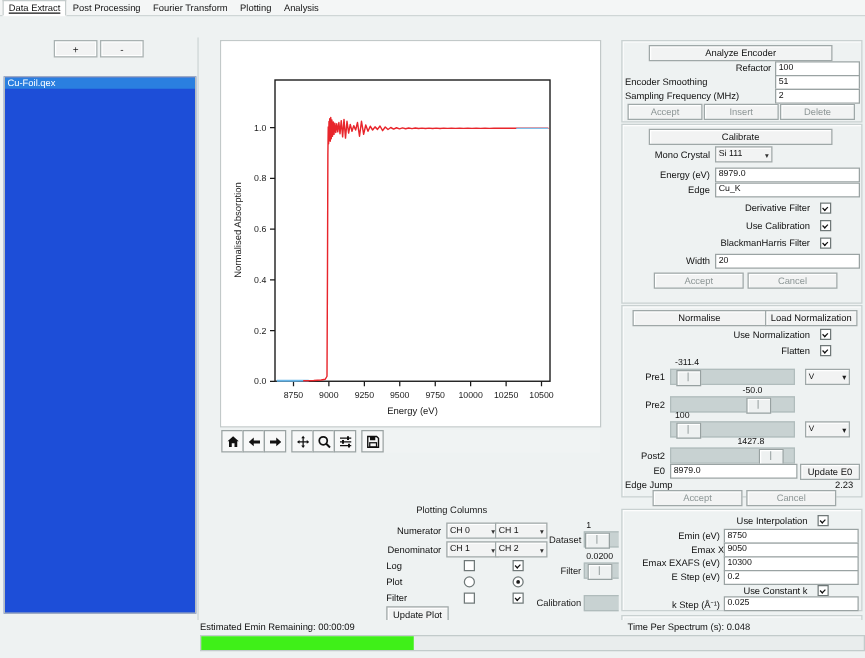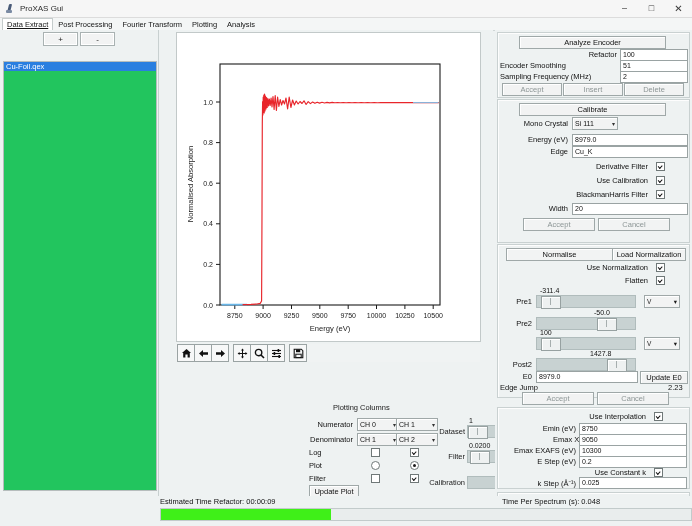--- a/index.html
+++ b/index.html
@@ -38,21 +38,21 @@
 
   
   .leftpanel{position:absolute;left:0;top:0;width:158px;height:466px;
     background:#eef2f2;border-right:1px solid #c8d0d0;}
   .loaddata-lbl{text-align:center;font-size:7.5px;padding-top:2px;color:#111;}
   .loadbtns{display:flex;justify-content:center;gap:2px;margin-top:2px;}
   .sqbtn{width:33px;height:12px;background:#f2f3f3;border:1px solid #a9b2b2;
     display:flex;align-items:center;justify-content:center;font-size:8px;color:#222;
     box-shadow:inset 0 0 0 1px #fff;}
   .filelist{position:absolute;left:3px;top:31px;width:152px;height:428px;
-    background:#22c55e;border:1px solid #b6bdbd;overflow:hidden;}
+    background:#1d4ed8;border:1px solid #b6bdbd;overflow:hidden;}
   .filerow{height:9px;line-height:9px;font-size:7.5px;padding-left:2px;color:#111;}
   .filerow.sel{background:#2a7fe0;color:#fff;}
 
   
   .center{position:absolute;left:159px;top:0;width:334px;height:466px;background:#eef2f2;}
   .plotbox{position:absolute;left:17px;top:2px;width:303px;height:308px;
     background:#ffffff;border:1px solid #c2c9c9;}
   .plotsvg{display:block;}
   .mpltoolbar{position:absolute;left:17px;top:314px;width:303px;height:18px;
     background:#f0f3f3;display:flex;align-items:center;padding-left:1px;}
@@ -109,29 +109,20 @@
   .prog{position:absolute;left:1px;top:12px;width:530px;height:11px;
     background:#e9eded;border:1px solid #c2cbcb;}
   .prog-fill{height:100%;background:#3ff018;}
   svg{shape-rendering:geometricPrecision;}
 </style>
 </head>
 <body>
 
 <div class="app">
 
-  <div class="titlebar">
-    <div class="tlogo"></div>
-    <div class="ttitle">ProXAS Gui</div>
-    <div class="wbtns">
-      <div class="wbtn">–</div>
-      <div class="wbtn">□</div>
-      <div class="wbtn close">✕</div>
-    </div>
-  </div>
 
   <div class="menubar">
     <div class="menuitem active">Data Extract</div>
     <div class="menuitem">Post Processing</div>
     <div class="menuitem">Fourier Transform</div>
     <div class="menuitem">Plotting</div>
     <div class="menuitem">Analysis</div>
   </div>
 
   <div class="body">
@@ -446,20 +437,20 @@
       </div>
 
       <div class="grp" style="top:462px;height:22px;">
         <div class="btn" style="position:absolute;left:56px;top:5px;width:80px;height:12px;">Go to Data Export</div>
       </div>
 
     </div>
   </div>
 
   <div class="status">
-    <div class="st-left">Estimated Time Refactor: 00:00:09</div>
+    <div class="st-left">Estimated Emin Remaining: 00:00:09</div>
     <div class="st-right">Time Per Spectrum (s): 0.048</div>
     <div class="prog">
       <div class="prog-fill" id="progfill" style="width: 32%; background: rgb(63, 240, 24);"></div>
     </div>
   </div>
 
 </div>
 
 </body></html>

